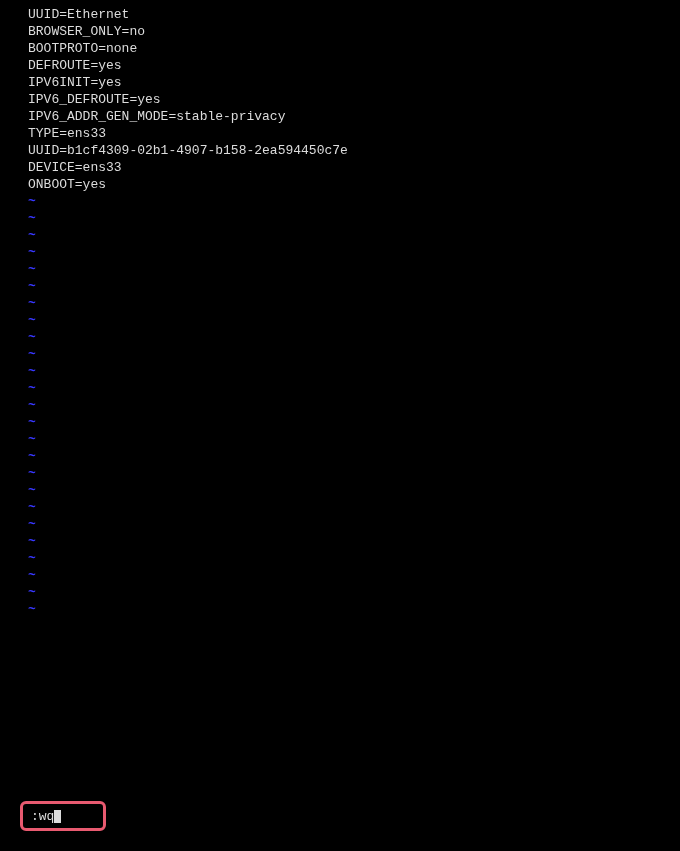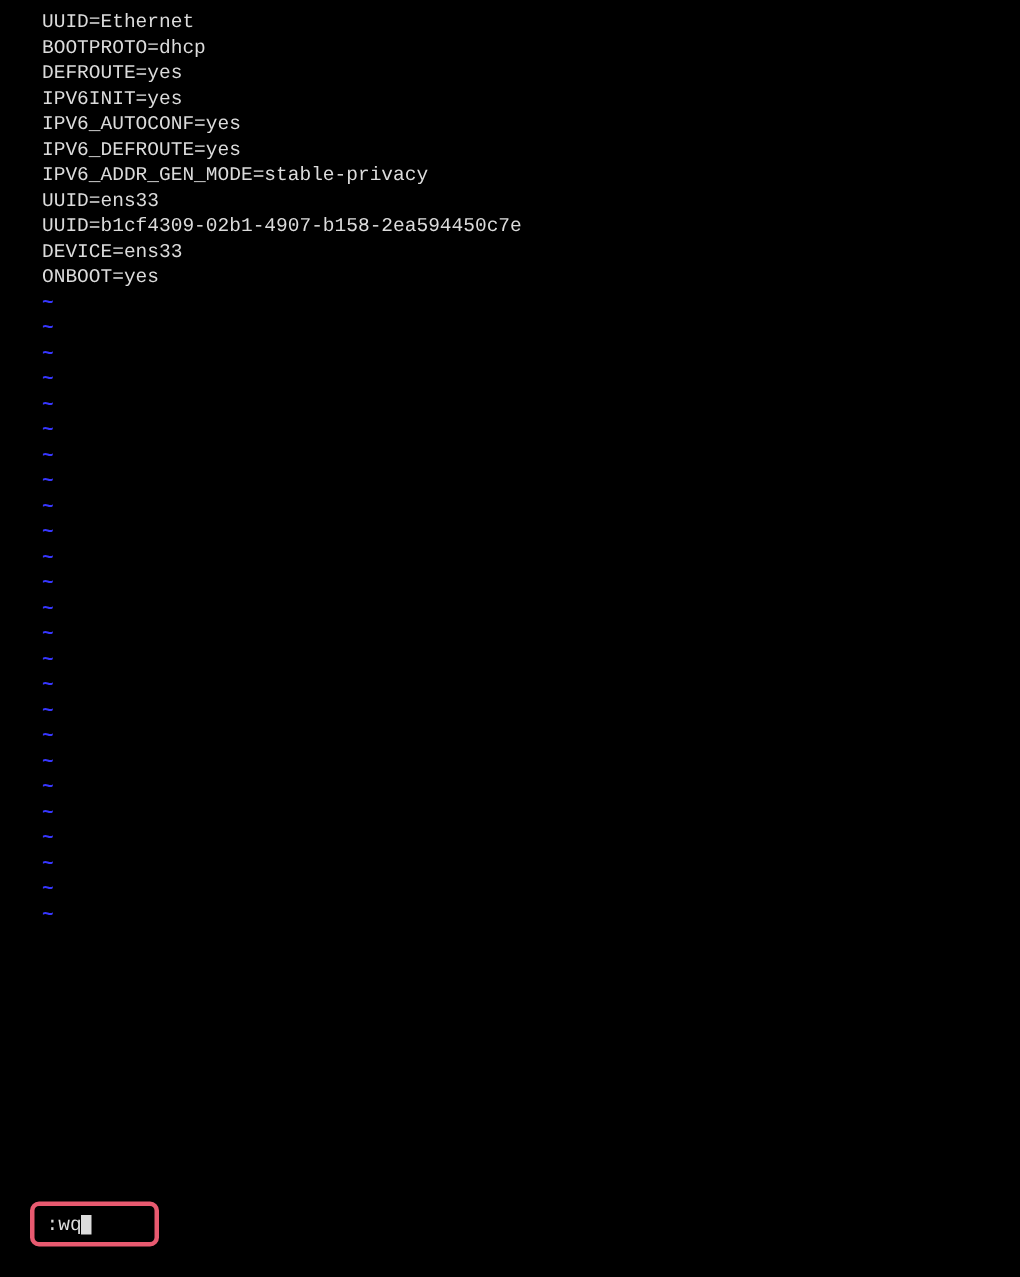--- a/index.html
+++ b/index.html
@@ -51,27 +51,27 @@
       height: 13px;
       background: #dcdcdc;
       vertical-align: text-bottom;
     }
   </style>
 </head>
 <body>
 
 <div id="content-container">
     <div class="content-line">UUID=Ethernet</div>
-    <div class="content-line">BOOTPROTO=dhcp</div>
+    <div class="content-line">BROWSER_ONLY=no</div>
+    <div class="content-line">BOOTPROTO=none</div>
     <div class="content-line">DEFROUTE=yes</div>
     <div class="content-line">IPV6INIT=yes</div>
-    <div class="content-line">IPV6_AUTOCONF=yes</div>
     <div class="content-line">IPV6_DEFROUTE=yes</div>
     <div class="content-line">IPV6_ADDR_GEN_MODE=stable-privacy</div>
-    <div class="content-line">UUID=ens33</div>
+    <div class="content-line">TYPE=ens33</div>
     <div class="content-line">UUID=b1cf4309-02b1-4907-b158-2ea594450c7e</div>
     <div class="content-line">DEVICE=ens33</div>
     <div class="content-line">ONBOOT=yes</div>
   </div>
 <div id="tilde-container">
     <div class="content-line tilde-line">~</div>
     <div class="content-line tilde-line">~</div>
     <div class="content-line tilde-line">~</div>
     <div class="content-line tilde-line">~</div>
     <div class="content-line tilde-line">~</div>

